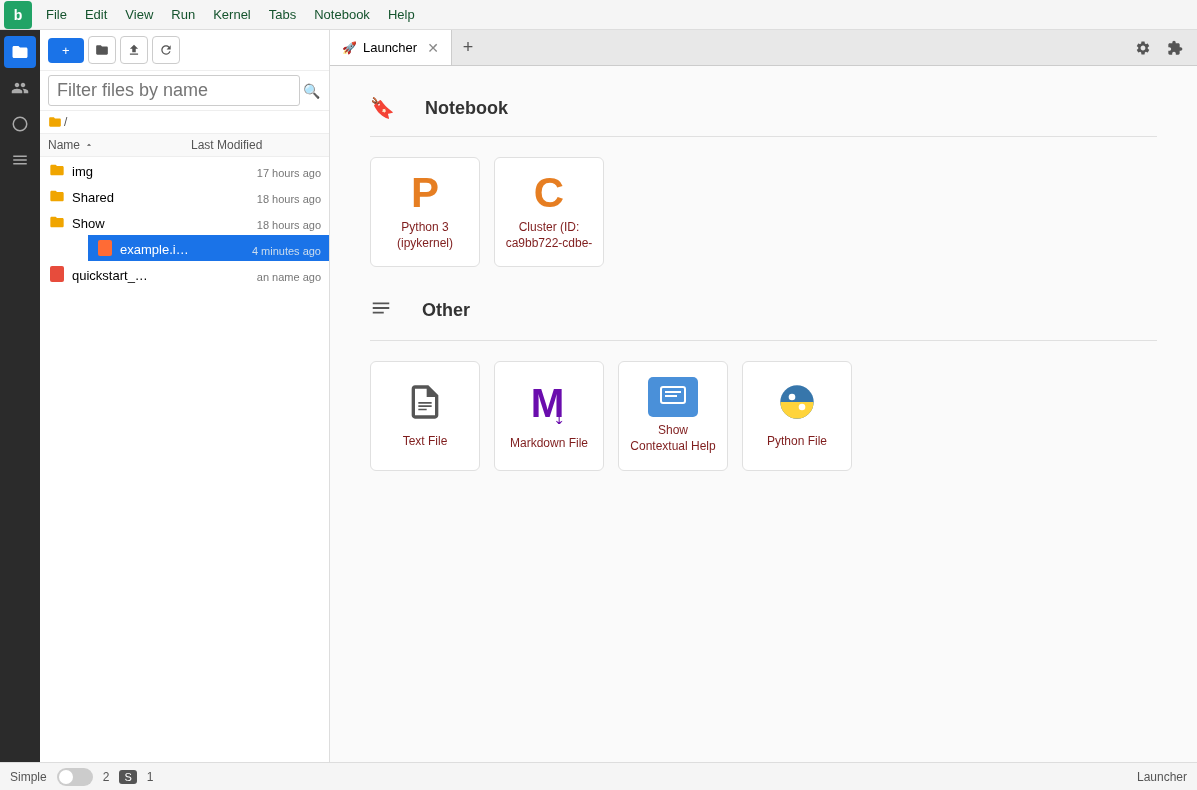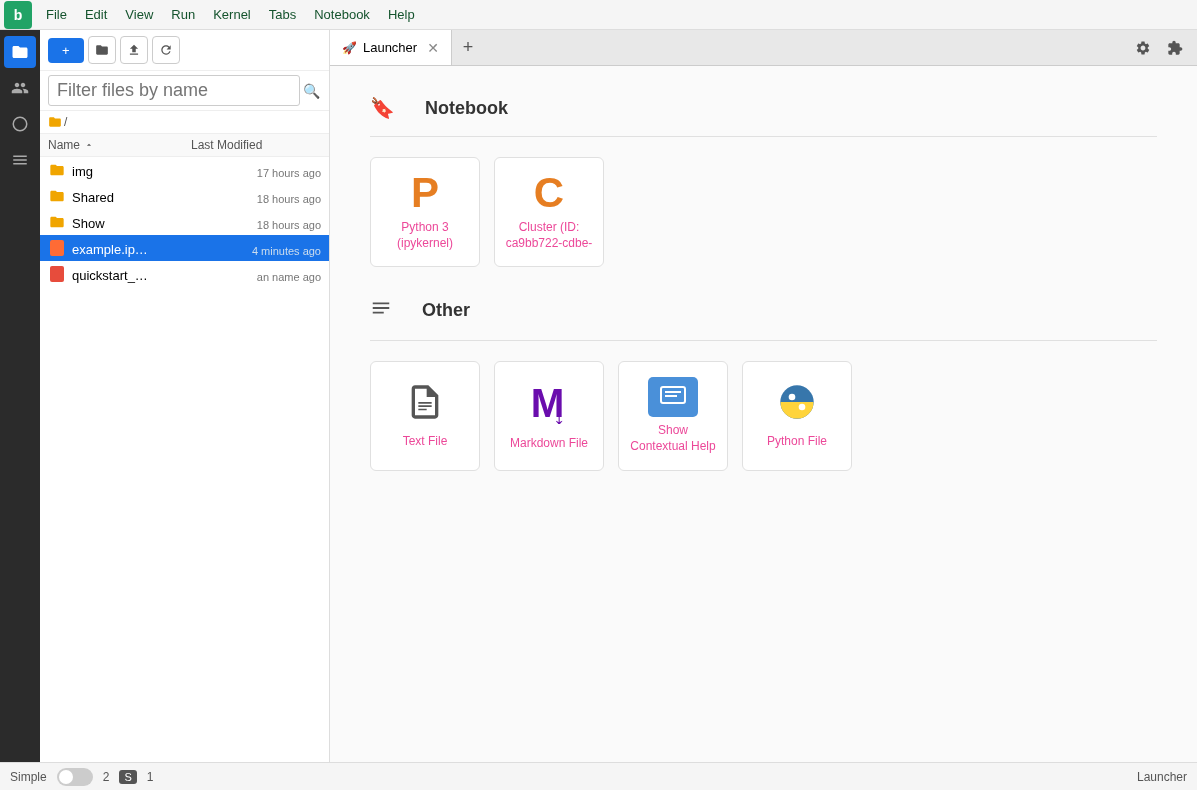--- a/index.html
+++ b/index.html
@@ -25,21 +25,21 @@
     .btn-icon { width: 28px; height: 28px; background: none; border: 1px solid #ccc; border-radius: 4px; cursor: pointer; display: flex; align-items: center; justify-content: center; color: #555; font-size: 14px; }
     .search-box { display: flex; align-items: center; padding: 4px 8px; border-bottom: 1px solid #eee; }
     .search-input { flex: 1; border: 1px solid #ccc; border-radius: 3px; padding: 4px 8px; font-size: 18px; outline: none; }
     .search-icon { color: #666; font-size: 14px; margin-left: 4px; }
     .breadcrumb { padding: 4px 8px; font-size: 12px; color: #555; border-bottom: 1px solid #eee; display: flex; align-items: center; gap: 2px; }
     .file-list-header { display: flex; padding: 4px 8px; border-bottom: 1px solid #eee; background: #f9f9f9; font-size: 12px; color: #555; cursor: pointer; }
     .col-name { flex: 1; display: flex; align-items: center; gap: 4px; }
     .col-modified { width: 130px; }
     .file-list { flex: 1; overflow-y: auto; }
     .file-row { display: flex; align-items: flex-end; padding: 4px 8px; cursor: pointer; }
-    .file-row.selected { background: #1a73e8; color: white; }
+    .file-row.selected { background: #1a73e8; color: white; margin-left: 48px; }
     .file-row.selected .file-modified { color: #cde; }
     .file-icon { width: 18px; height: 18px; margin-right: 6px; display: flex; align-items: center; justify-content: center; flex-shrink: 0; }
     .file-name { flex: 1; font-size: 13px; white-space: nowrap; overflow: hidden; text-overflow: ellipsis; }
     .file-modified { width: 130px; text-align: right; font-size: 11px; color: #777; white-space: nowrap; }
 
     
     .status-bar { height: 28px; background: #f5f5f5; border-top: 1px solid #ddd; display: flex; align-items: center; padding: 0 10px; gap: 10px; font-size: 12px; color: #555; flex-shrink: 0; }
     .status-right { margin-left: auto; }
     .toggle { width: 36px; height: 18px; background: #ccc; border-radius: 9px; position: relative; cursor: pointer; }
     .toggle-knob { width: 14px; height: 14px; background: white; border-radius: 50%; position: absolute; top: 2px; left: 2px; }
@@ -61,21 +61,21 @@
     
     .launcher { flex: 1; background: #fafafa; overflow-y: auto; padding: 30px 40px; }
     .section-header { display: flex; align-items: center; gap: 10px; margin-bottom: 16px; }
     .section-icon { color: #e74c3c; font-size: 20px; }
     .section-other-icon { color: #555; font-size: 20px; }
     .section-title { font-size: 18px; font-weight: 700; color: #333; margin-left: 20px; }
     .section-divider { height: 1px; background: #e0e0e0; margin-bottom: 20px; }
     .cards-row { display: flex; gap: 14px; flex-wrap: wrap; margin-bottom: 30px; }
     .card { width: 110px; height: 110px; background: white; border: 1px solid #e0e0e0; border-radius: 6px; display: flex; flex-direction: column; align-items: center; justify-content: center; cursor: pointer; padding: 10px; gap: 6px; transition: border-color 0.15s; }
     .card-icon { font-size: 36px; line-height: 1; }
-    .card-label { font-size: 12px; color: #ec4899; text-align: center; line-height: 1.3; }
+    .card-label { font-size: 12px; color: #7f1d1d; text-align: center; line-height: 1.3; }
     .python3-icon { color: #e67e22; font-weight: bold; font-size: 42px; }
     .cluster-icon { color: #e67e22; font-weight: bold; font-size: 42px; }
   </style>
 </head>
 <body>
 
 <div class="menubar">
   <div class="menu-logo">b</div>
   <div class="menu-item">File</div>
   <div class="menu-item">Edit</div>

